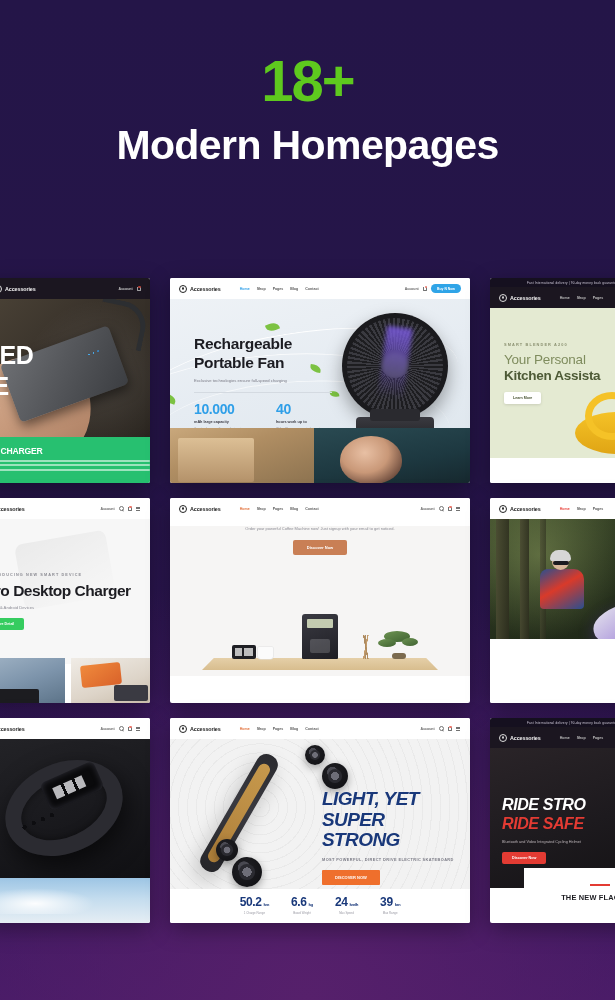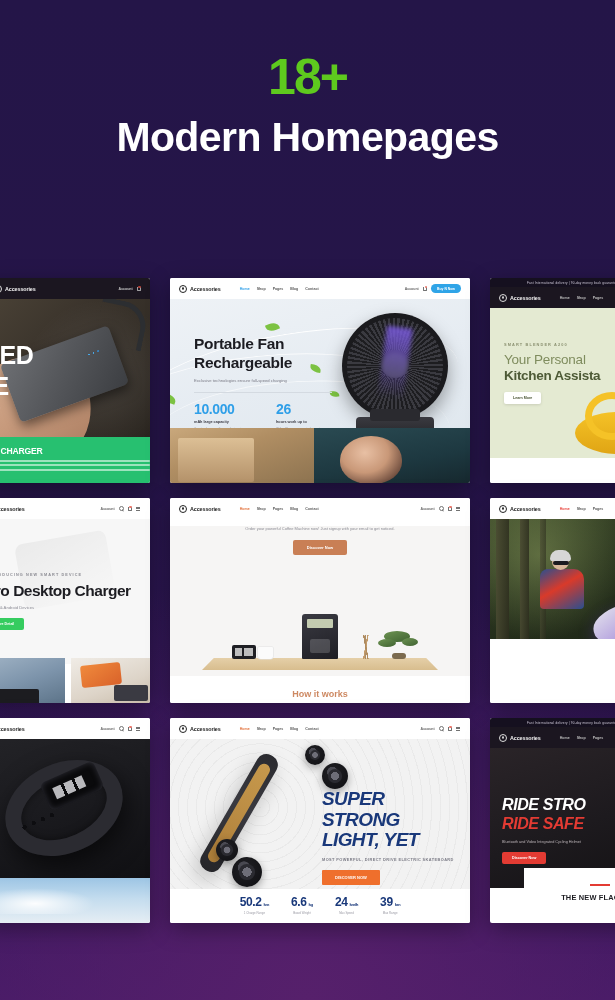--- a/index.html
+++ b/index.html
@@ -11,21 +11,21 @@
   body {
     background:
       radial-gradient(ellipse 120% 70% at 50% 100%, #56206b 0%, rgba(86,32,107,0) 62%),
       linear-gradient(180deg, #241548 0%, #261549 48%, #33175a 78%, #451a66 100%);
     position: relative;
   }
 
   
   .hero { text-align: center; padding-top: 52px; }
   .hero-count {
-    font-size: 50px; font-weight: bold; letter-spacing: -2px;
+    font-size: 58px; font-weight: bold; letter-spacing: -2px;
     color: #5ec91e; line-height: 1; display: block;
   }
   .hero-title {
     margin-top: 14px; font-size: 41px; font-weight: bold;
     color: #ffffff; letter-spacing: -0.6px; line-height: 1.05;
   }
   .hero-sub {
     margin-top: 18px; font-size: 14.5px; color: #e3dcf0;
     letter-spacing: .1px; font-weight: 400;
   }
@@ -598,32 +598,32 @@
       <span class="leaf l1"></span>
       <span class="leaf l2"></span>
       <span class="leaf l3"></span>
       <span class="leaf l4"></span>
       <div class="fan-wrap">
         <div class="fan-head"></div>
         <div class="fan-glow"></div>
         <div class="fan-base"></div>
       </div>
       <div class="c2-copy">
+        <div class="c2-title">Rechargeable</div>
         <div class="c2-title">Portable Fan</div>
-        <div class="c2-title">Rechargeable</div>
         <div class="c2-desc">Exclusive technologies ensure full-speed charging</div>
         <div class="c2-rule"></div>
         <div class="c2-stats">
           <div class="c2-stat">
             <div class="n">10.000</div>
             <div class="l">mAh large capacity</div>
             <div class="d">Great value on wifi-sync devices in cover usage.</div>
           </div>
           <div class="c2-stat">
-            <div class="n">26</div>
+            <div class="n">40</div>
             <div class="l">hours work up to</div>
             <div class="d">With offline powerspot slow extra guide.</div>
           </div>
         </div>
       </div>
     </div>
     <div class="c2-foot">
       <div class="a"></div>
       <div class="b"></div>
     </div>
@@ -718,23 +718,20 @@
         <div class="c5-mug"></div>
         <div class="c5-machine"></div>
         <div class="c5-sticks"></div>
         <div class="c5-bonsai">
             <i></i>
             <i></i>
             <i></i>
           </div>
       </div>
     </div>
-    <div class="c5-foot">
-      <span>How it works</span>
-    </div>
   </div>
 
   <div class="card">
     <div class="nav">
       <div class="brand">
         <span class="brand-mark"></span>
         <span class="brand-text">Accessories</span>
       </div>
       <div class="nav-links">
         <span class="active red">Home</span>
@@ -806,22 +803,22 @@
           </span>
       </div>
     </div>
     <div class="c8-hero">
       <div class="c8-board"></div>
       <span class="wheel w1"></span>
       <span class="wheel w2"></span>
       <span class="wheel w3"></span>
       <span class="wheel w4"></span>
       <div class="c8-copy">
+        <div class="c8-t">LIGHT, YET</div>
         <div class="c8-t">SUPER STRONG</div>
-        <div class="c8-t">LIGHT, YET</div>
         <div class="c8-d">MOST POWERFUL, DIRECT DRIVE ELECTRIC SKATEBOARD</div>
         <span class="c8-btn">DISCOVER NOW</span>
       </div>
     </div>
     <div class="c8-stats">
       <div class="c8-stat">
         <div class="v"><span>50.2</span><em>km</em></div>
         <div class="k">1 Charge Range</div>
       </div>
       <div class="c8-stat">

